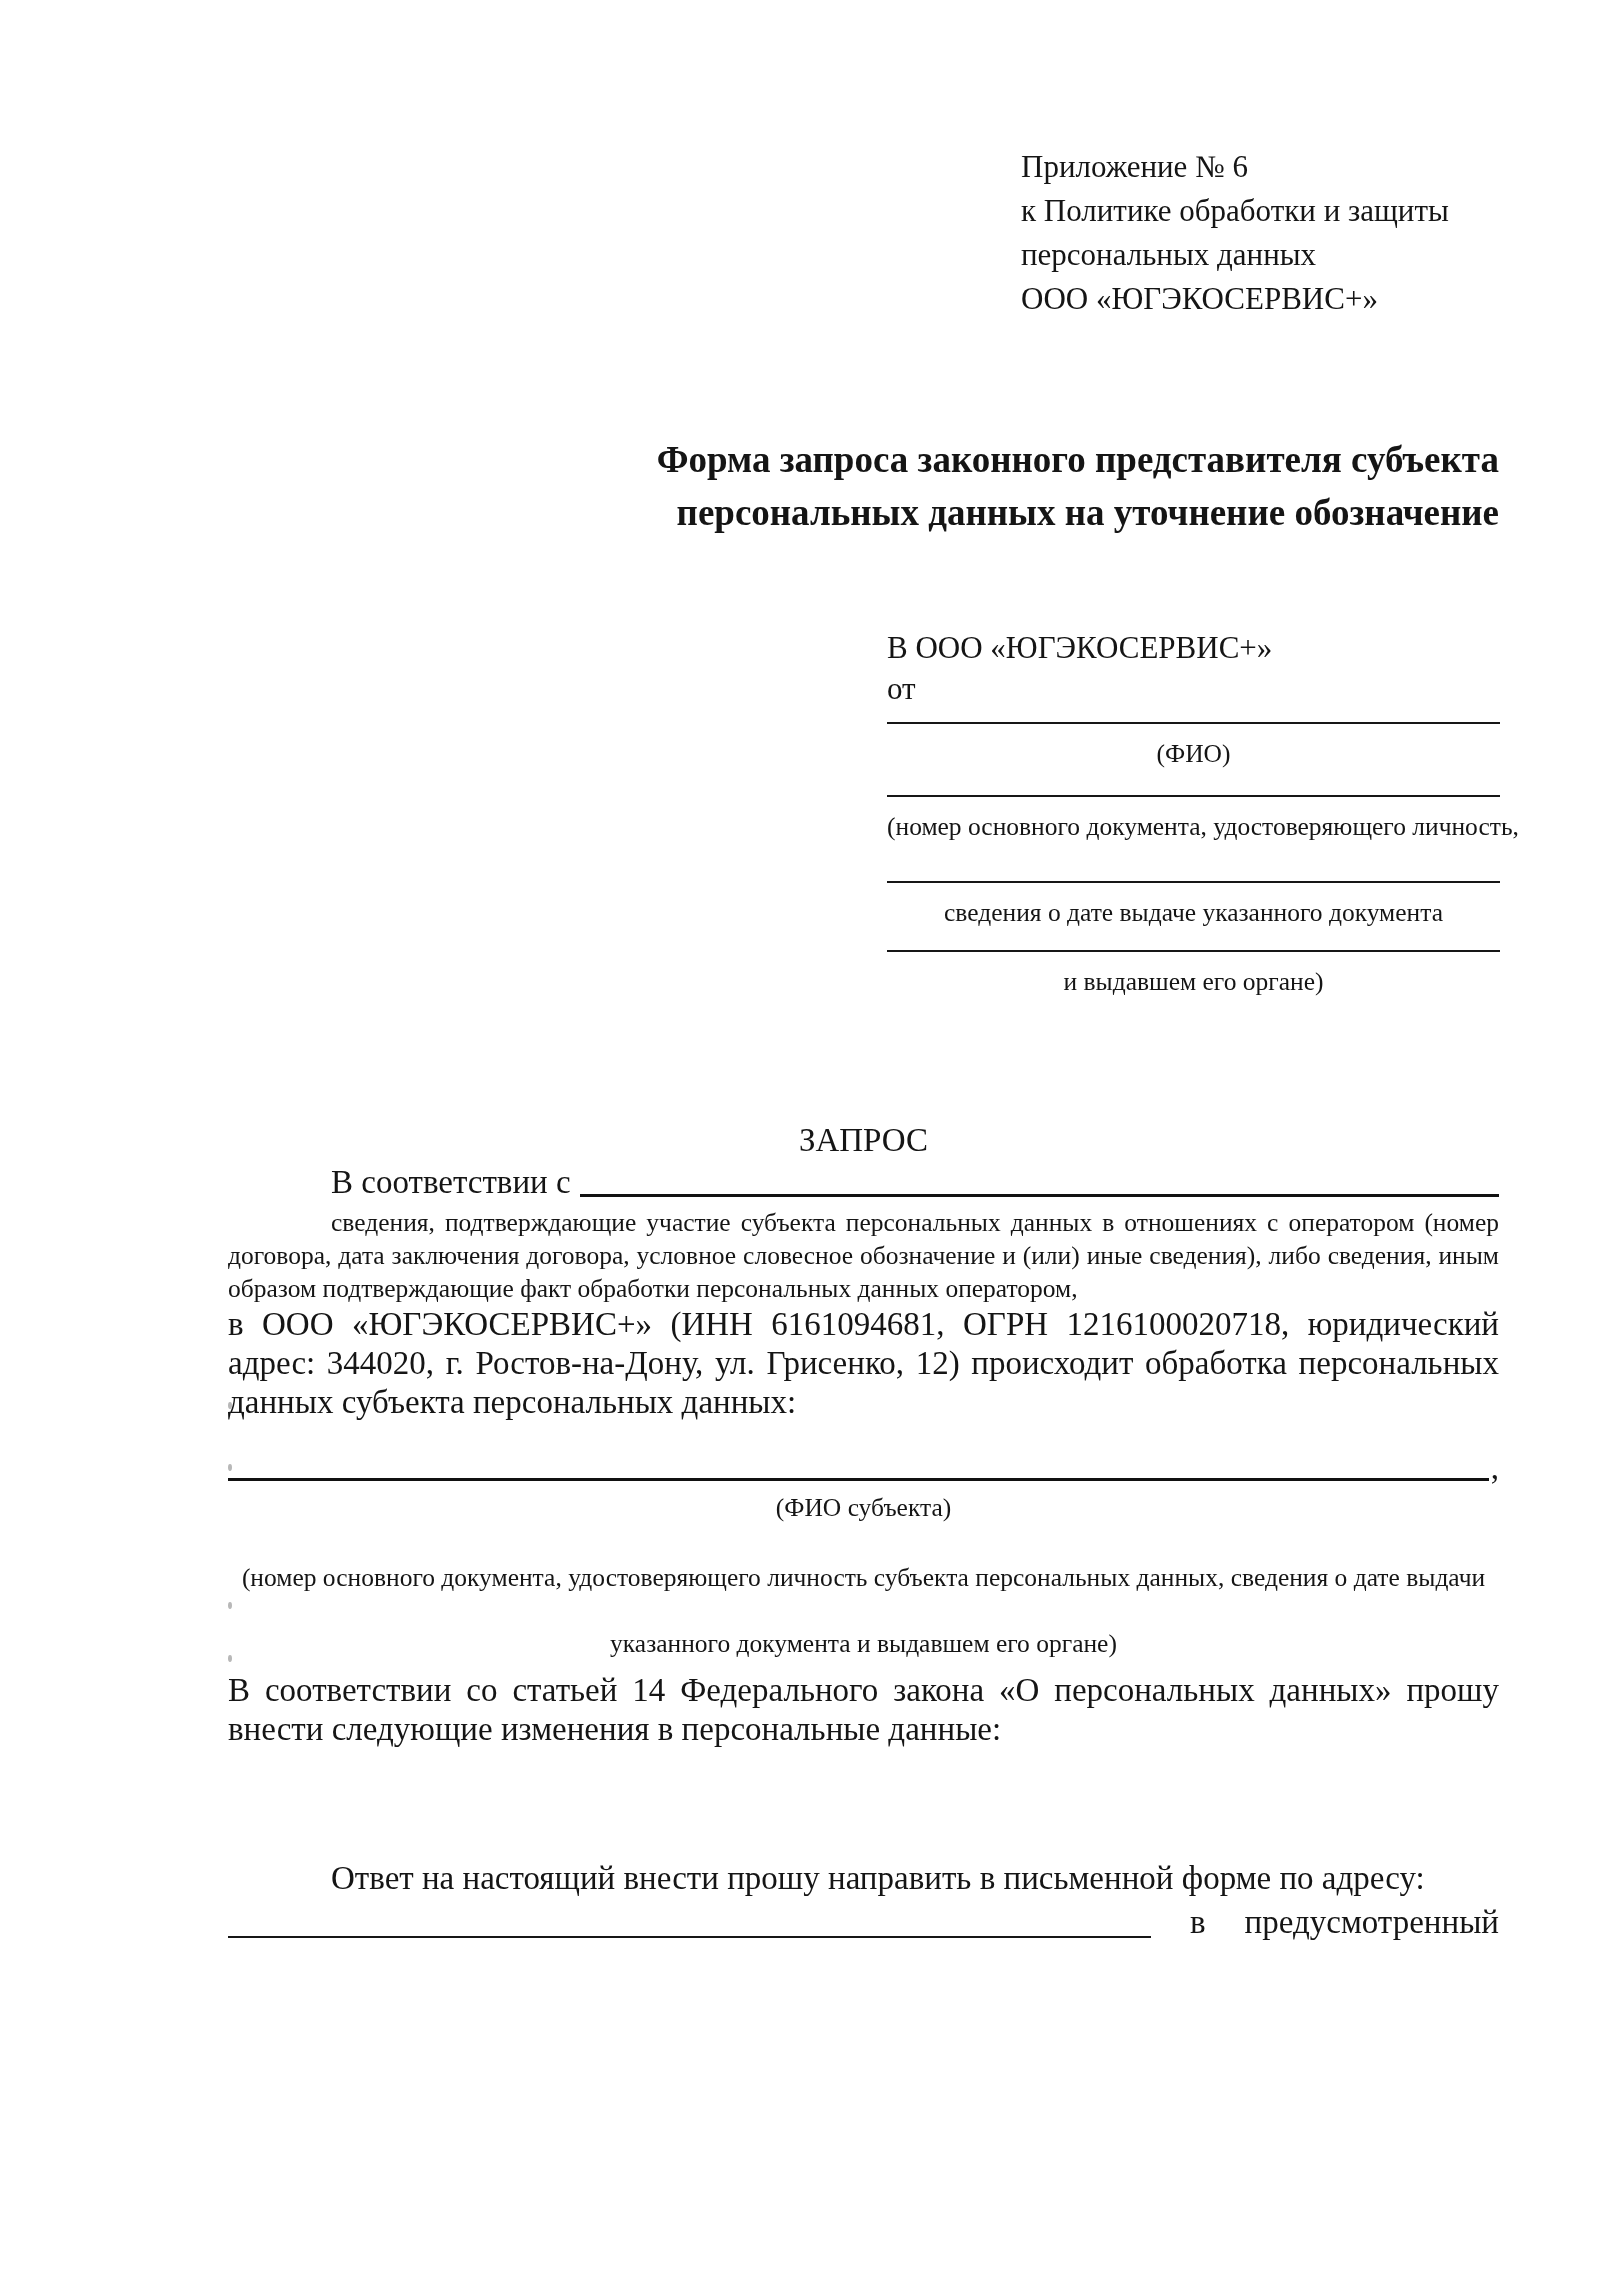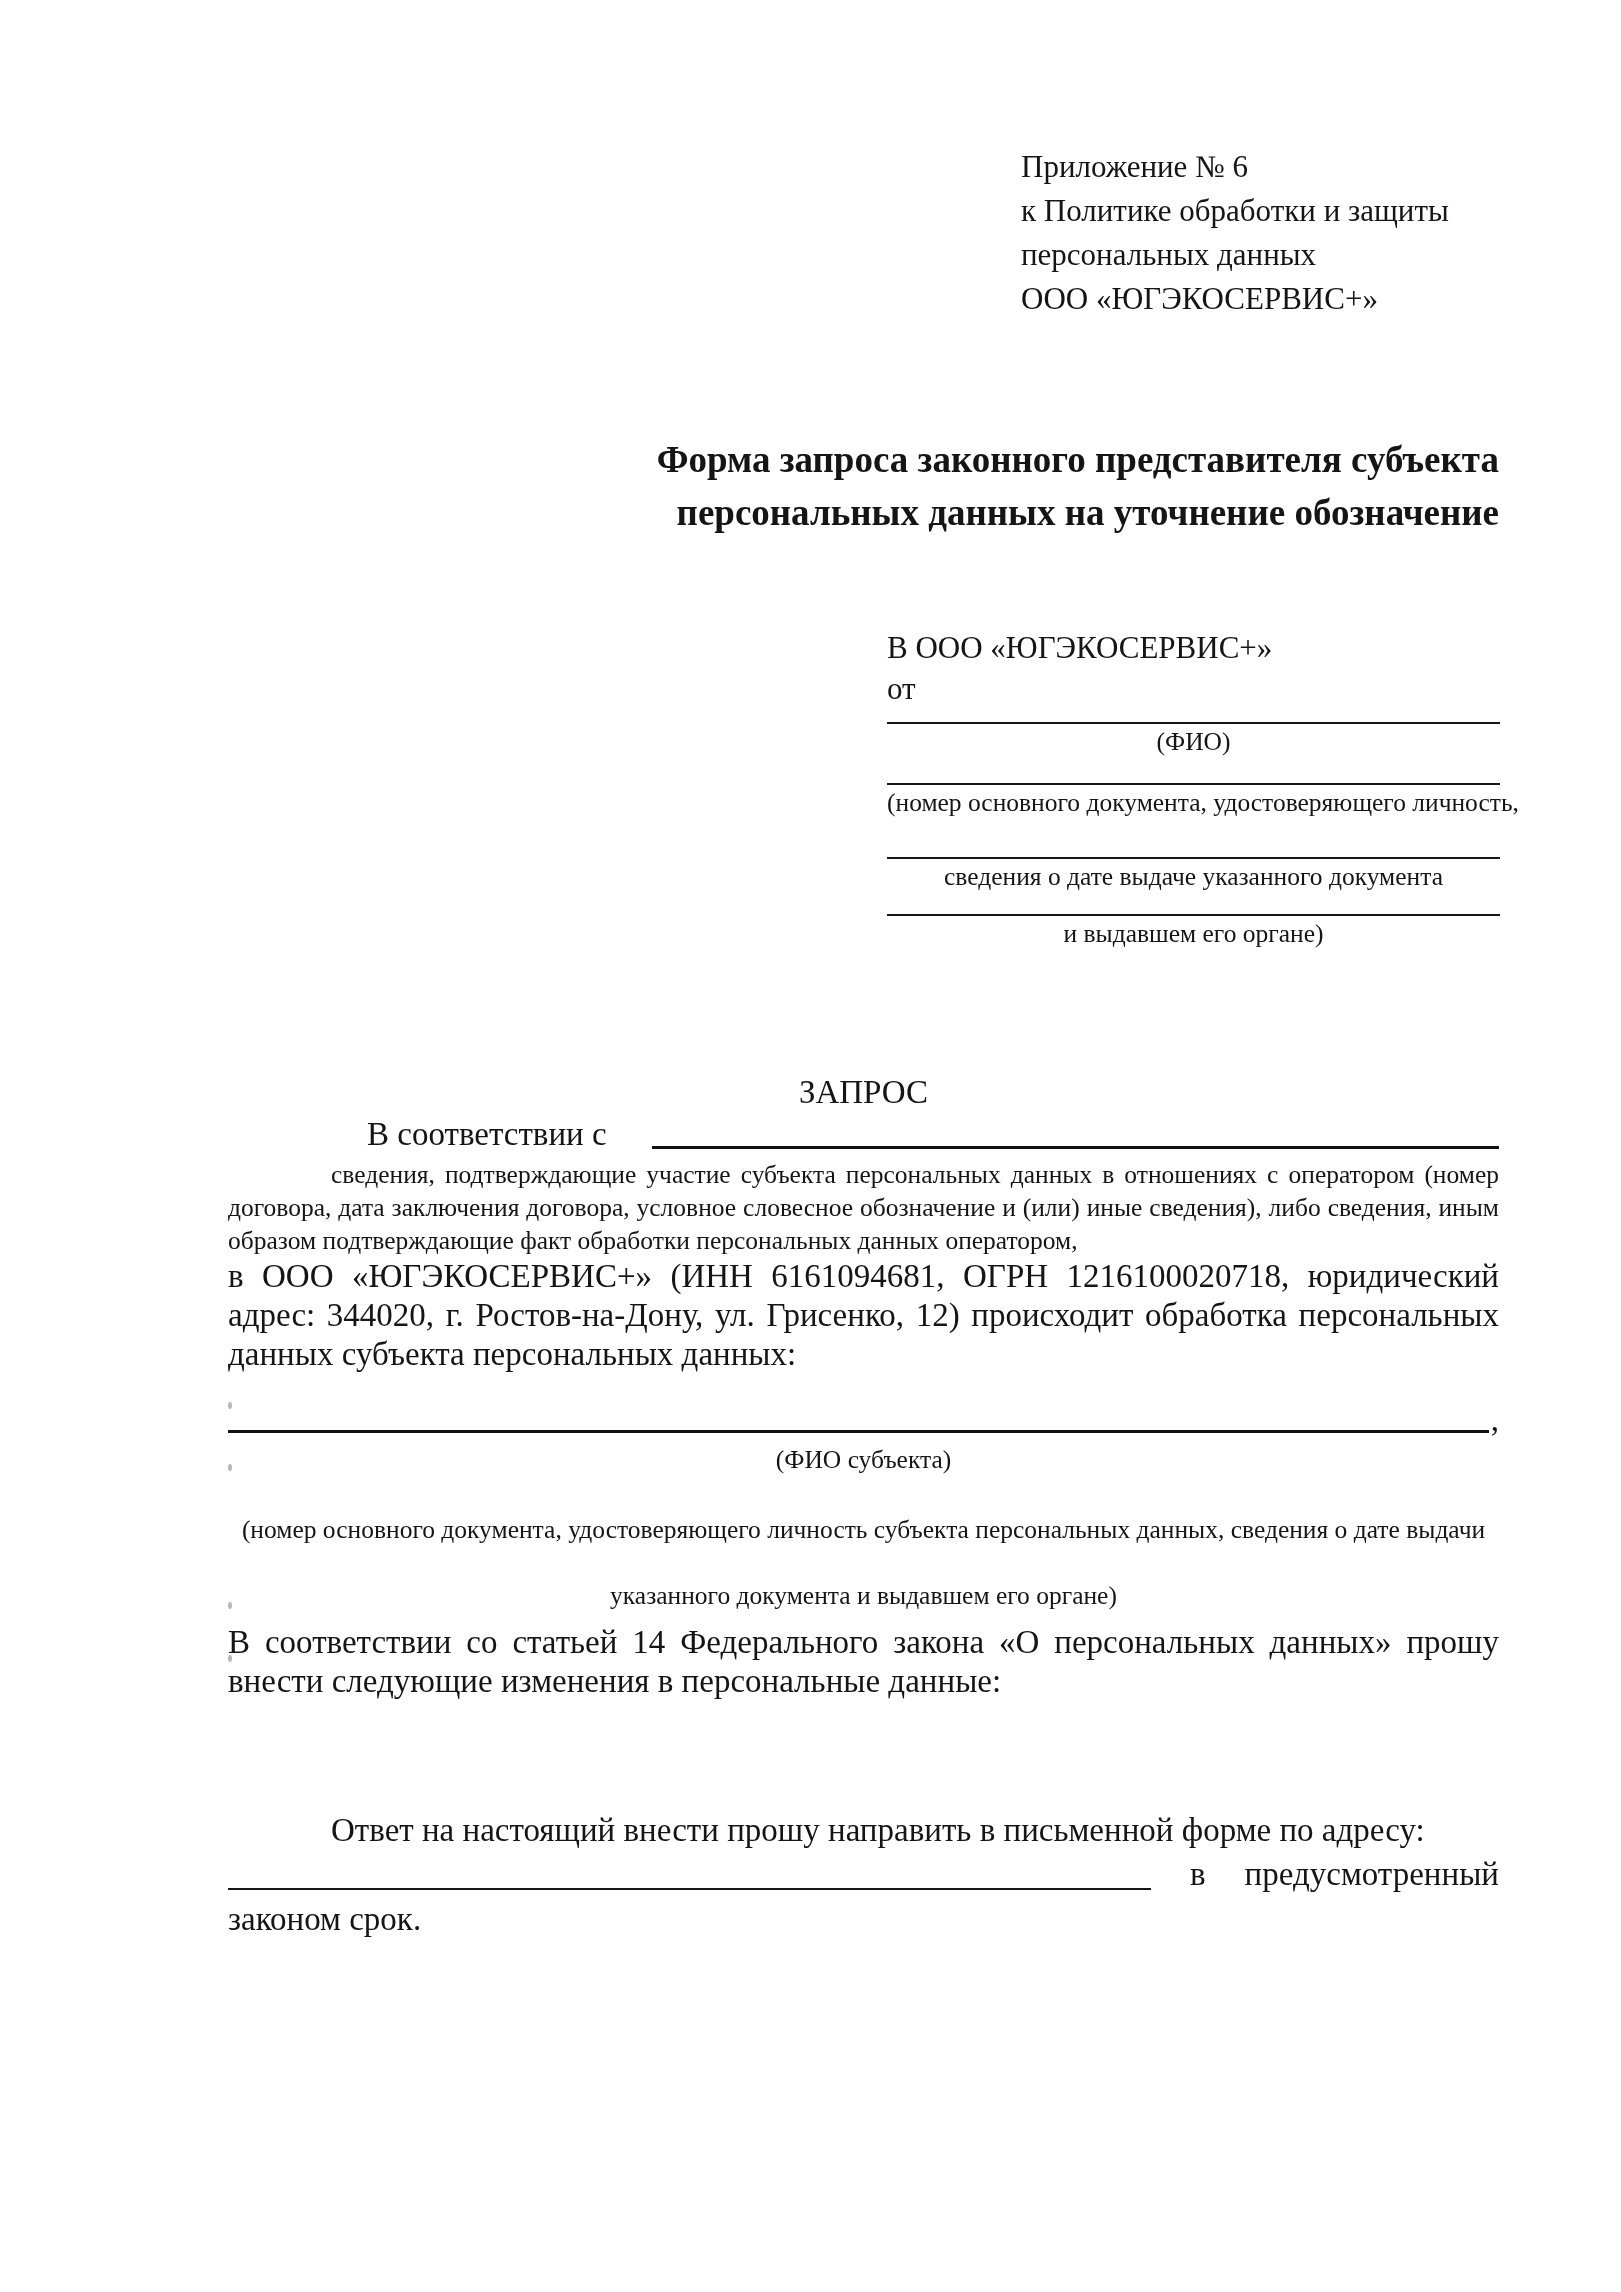--- a/index.html
+++ b/index.html
@@ -37,39 +37,38 @@
     width: 613px;
     font-size: 31px;
     line-height: 41px;
   }
   .blank { height: 0; border-bottom: 2.9px solid #161616; }
   .b1 { margin-top: 12.7px; }
   .b2 { margin-top: 26.5px; }
   .b3 { margin-top: 39px; }
   .b4 { margin-top: 21.6px; }
   .flabel {
-    margin-top: 2px;
+    margin-top: 14px;
     font-size: 25.5px;
     line-height: 31px;
     text-align: center;
     white-space: nowrap;
   }
   .zapros {
     margin-top: 123px;
     text-align: center;
     font-size: 33px;
     line-height: 41px;
   }
   .accordance {
     display: flex;
     align-items: flex-end;
     font-size: 33px;
     line-height: 43px;
     margin-top: 0;
-    gap: 36px;
   }
   .acc-indent { display: inline-block; width: 103px; }
   .acc-text { white-space: nowrap; padding-right: 9.8px; }
   .fill-line {
     flex: 1 1 auto;
     border-bottom: 3.9px solid #111111;
     margin-bottom: 6.9px;
     height: 0;
   }
   .fine-print {

